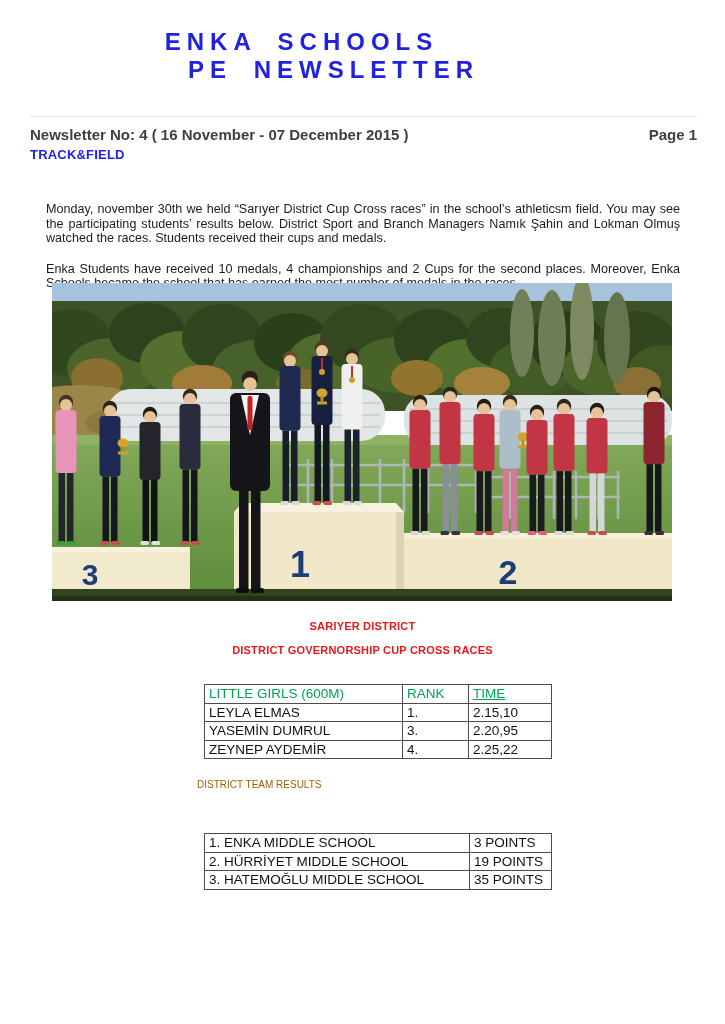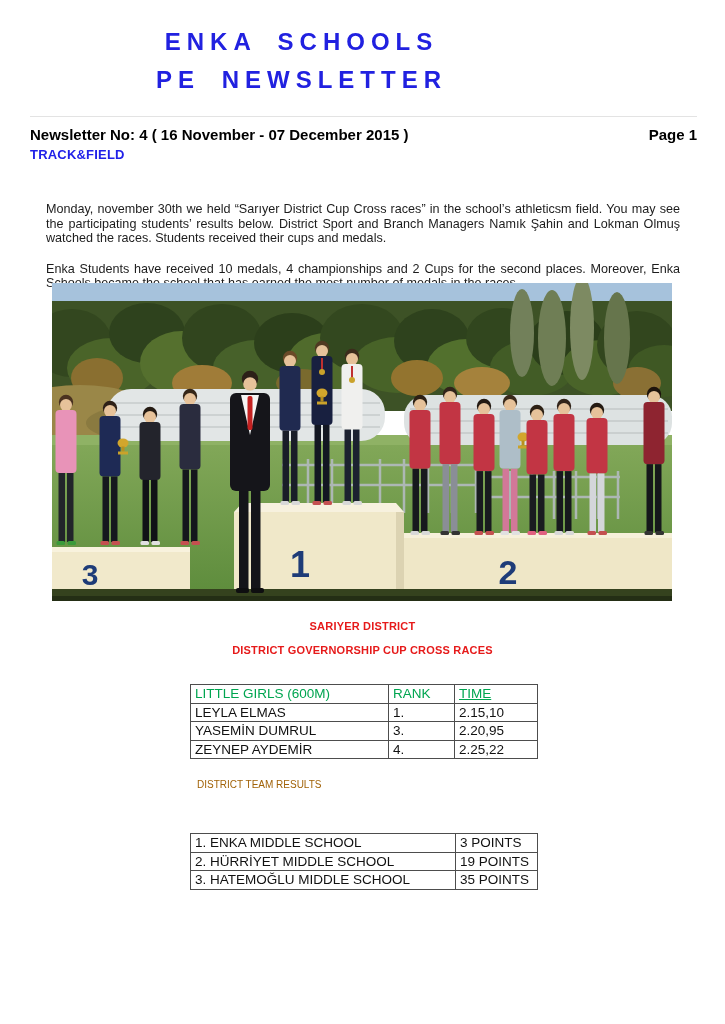--- a/index.html
+++ b/index.html
@@ -6,26 +6,26 @@
   .page{
     position:relative;width:725px;height:1024px;background:#ffffff;
     font-family:"Liberation Sans", sans-serif;overflow:hidden;
   }
   .doc-title{
     position:absolute;left:0;width:603px;text-align:center;
     color:#2121e0;font-weight:bold;font-size:24px;
     letter-spacing:6px;word-spacing:9px;
   }
   .doc-title.line1{top:28px;}
-  .doc-title.line2{top:66px;}
+  .doc-title.line2{top:56px;margin-left:32px;}
   .header-row{
     position:absolute;left:30px;top:116px;width:667px;
     border-top:1px solid #e3e3e3;padding-top:9px;
     display:flex;justify-content:space-between;align-items:baseline;
-    font-size:15px;font-weight:bold;color:#000000;
+    font-size:15px;font-weight:bold;color:#404040;
   }
   .section-title{
     position:absolute;left:30px;top:147px;
     color:#2121e8;font-weight:bold;font-size:13px;letter-spacing:0.2px;
   }
   .body-text{
     position:absolute;left:30px;top:186px;width:666px;
     font-size:12.6px;line-height:14.5px;color:#1c1c1c;
     text-align:justify;
   }
@@ -33,21 +33,21 @@
   .photo-wrap{
     position:absolute;left:52px;top:283px;width:620px;height:318px;
   }
   .red-heading{
     position:absolute;left:0;width:725px;text-align:center;
     color:#e61a1a;font-weight:bold;font-size:11px;letter-spacing:0.2px;
   }
   .red-heading.line1{top:620px;}
   .red-heading.line2{top:644px;}
   table.results{
-    position:absolute;left:190px;border-collapse:collapse;
+    position:absolute;left:204px;border-collapse:collapse;
     font-size:13.5px;color:#111;table-layout:fixed;
   }
   table.results td{
     border:1px solid #4d4d4d;height:17.5px;padding:0 4px;
     vertical-align:middle;overflow:hidden;white-space:nowrap;
   }
   table.little-girls{top:684px;width:347px;}
   table.little-girls col.c-name{width:198px;}
   table.little-girls col.c-rank{width:66px;}
   table.little-girls col.c-time{width:83px;}

